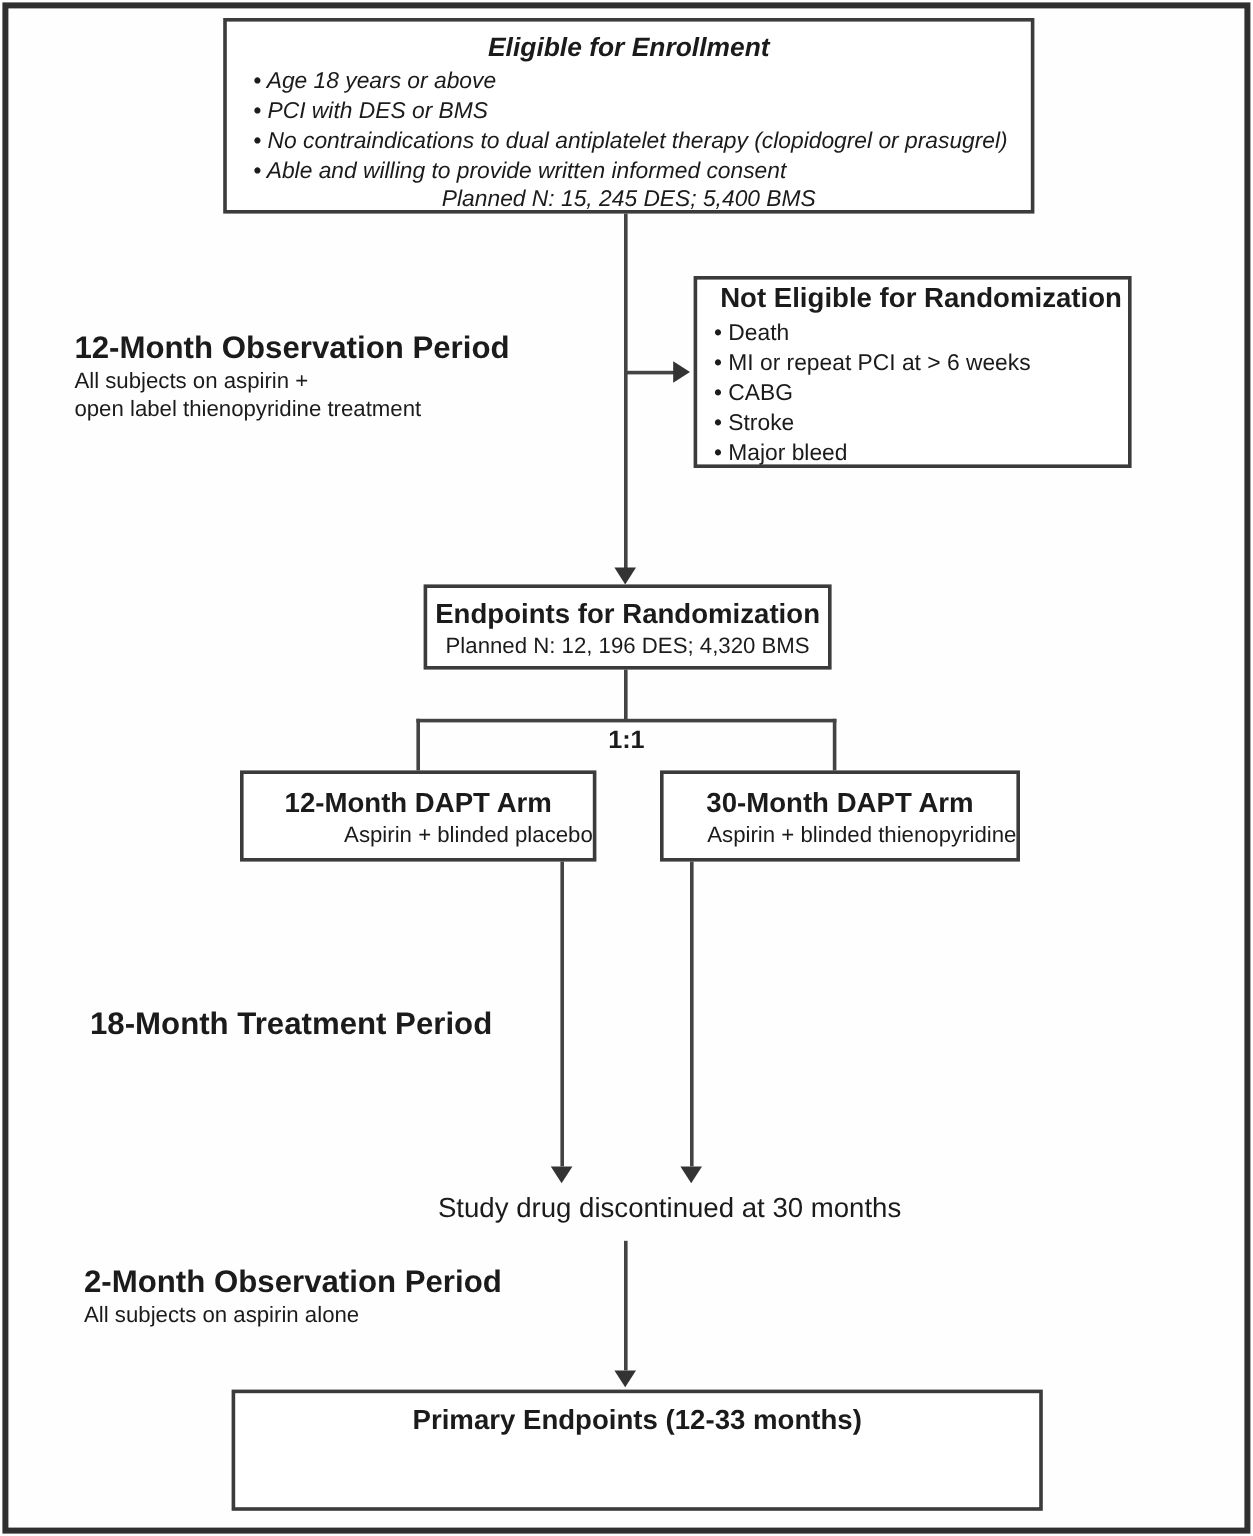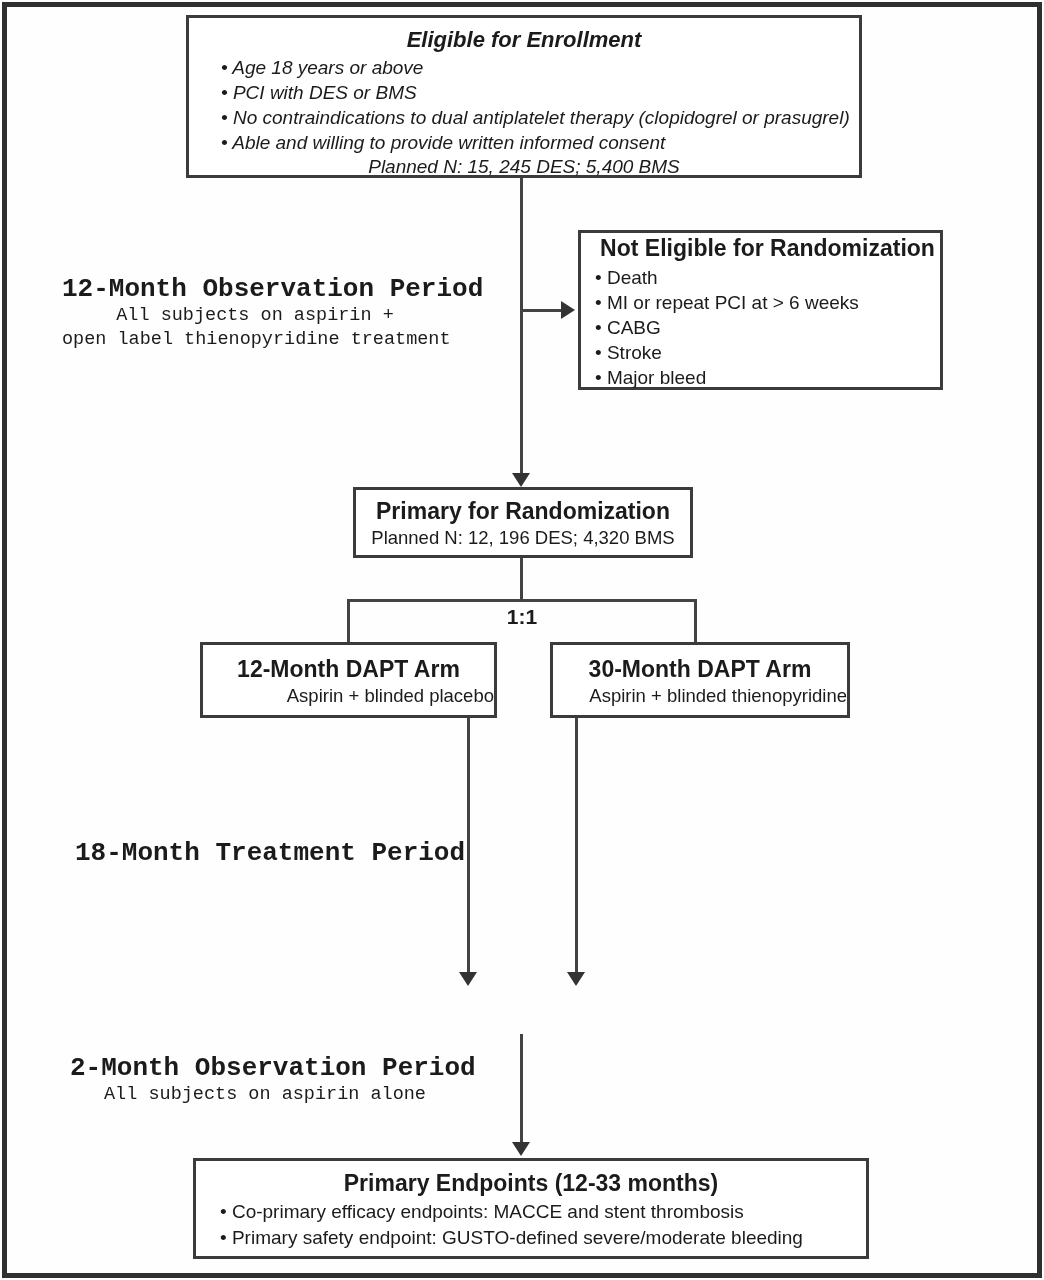--- a/index.html
+++ b/index.html
@@ -11,28 +11,28 @@
   .box{position:absolute;background:#fff;border:3px solid #3b3b3b;box-sizing:border-box;}
   .box-title{font-weight:bold;text-align:center;}
   .bullets{margin:0;}
   .bullet{white-space:nowrap;}
   .bullet::before{content:"• ";}
   .vline,.hline{position:absolute;background:#434343;}
   .arrow-down{position:absolute;width:0;height:0;border-left:9px solid transparent;
     border-right:9px solid transparent;border-top:14px solid #333;}
   .arrow-right{position:absolute;width:0;height:0;border-top:9px solid transparent;
     border-bottom:9px solid transparent;border-left:14px solid #333;}
-  .period-label{position:absolute;text-align:center;font-family:Liberation Mono, monospace;}
+  .period-label{position:absolute;}
   .period-title{font-weight:bold;font-size:26px;white-space:nowrap;}
   .period-sub{font-size:18.5px;line-height:24px;white-space:nowrap;}
 
   
   #box-enrollment{left:186px;top:15px;width:676px;height:163px;font-style:italic;}
   #box-enrollment .box-title{font-size:22px;margin-top:9px;}
-  #box-enrollment .bullets{font-size:19px;line-height:25px;padding-left:32px;margin-top:2px;}
+  #box-enrollment .bullets{font-size:19px;line-height:25px;padding-left:22px;margin-top:2px;}
   #box-enrollment .planned{font-size:19px;text-align:center;margin-top:1px;}
 
   
   #box-noteligible{left:578px;top:230px;width:365px;height:160px;}
   #box-noteligible .box-title{font-size:23px;text-align:center;padding:2px 0 3px 14px;}
   #box-noteligible .bullets{font-size:19px;line-height:25px;padding-left:14px;}
 
   
   #box-randomization{left:353px;top:487px;width:340px;height:71px;}
   #box-randomization .box-title{font-size:23px;margin-top:8px;}
@@ -108,21 +108,21 @@
     <div class="bullets">
       <div class="bullet">Death</div>
       <div class="bullet">MI or repeat PCI at &gt; 6 weeks</div>
       <div class="bullet">CABG</div>
       <div class="bullet">Stroke</div>
       <div class="bullet">Major bleed</div>
     </div>
   </div>
 
   <div class="box" id="box-randomization">
-    <div class="box-title">Primary for Randomization</div>
+    <div class="box-title">Endpoints for Randomization</div>
     <div class="planned">Planned N: 12, 196 DES; 4,320 BMS</div>
   </div>
 
   <div class="vline" id="v2"></div>
   <div class="hline" id="bracket-h"></div>
   <div class="vline" id="bracket-lv"></div>
   <div class="vline" id="bracket-rv"></div>
   <div id="ratio">1:1</div>
 
   <div class="box" id="box-arm12">
@@ -136,29 +136,26 @@
 
   <div class="period-label" id="label-treat18">
     <div class="period-title">18-Month Treatment Period</div>
   </div>
 
   <div class="vline" id="a12v"></div>
   <div class="arrow-down" id="ah12"></div>
   <div class="vline" id="a30v"></div>
   <div class="arrow-down" id="ah30"></div>
 
+  <div id="discontinued">Study drug discontinued at 30 months</div>
 
   <div class="period-label" id="label-obs3">
     <div class="period-title">2-Month Observation Period</div>
     <div class="period-sub">All subjects on aspirin alone</div>
   </div>
 
   <div class="vline" id="v3"></div>
   <div class="arrow-down" id="ah3"></div>
 
   <div class="box" id="box-endpoints">
     <div class="box-title">Primary Endpoints (12-33 months)</div>
-    <div class="bullets">
-      <div class="bullet">Co-primary efficacy endpoints: MACCE and stent thrombosis</div>
-      <div class="bullet">Primary safety endpoint: GUSTO-defined severe/moderate bleeding</div>
-    </div>
   </div>
 </div>
 
 </body></html>

